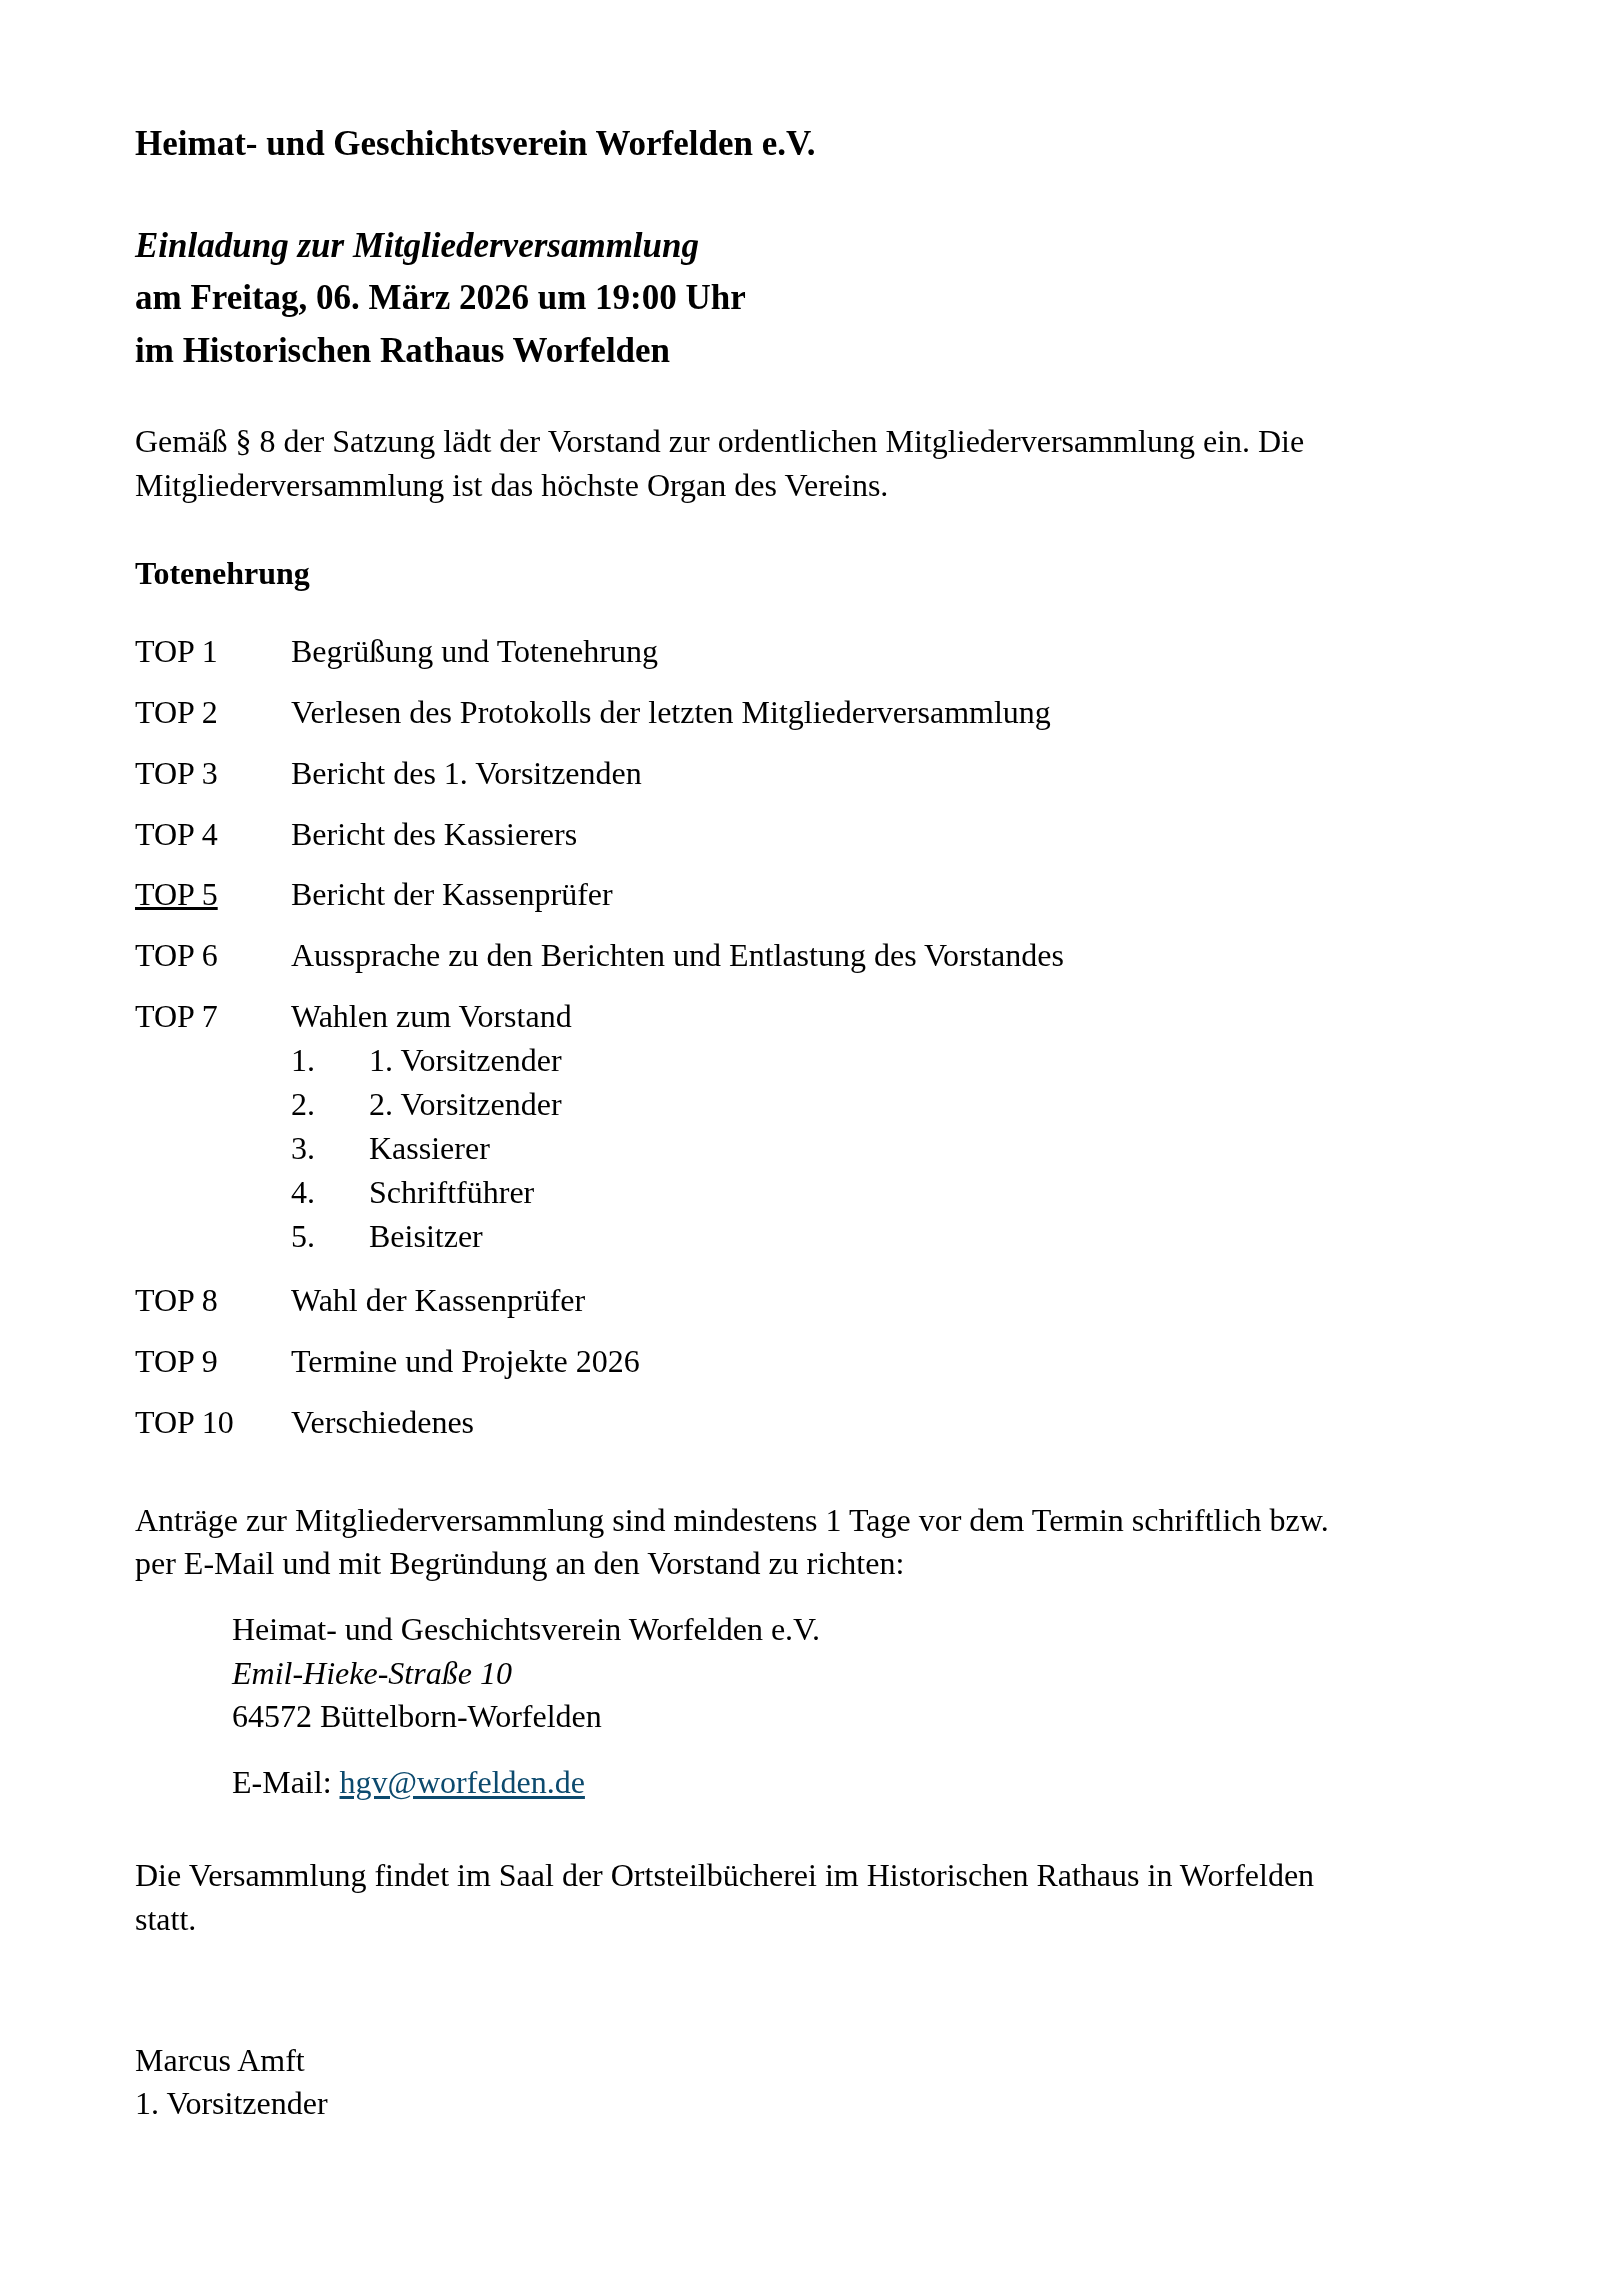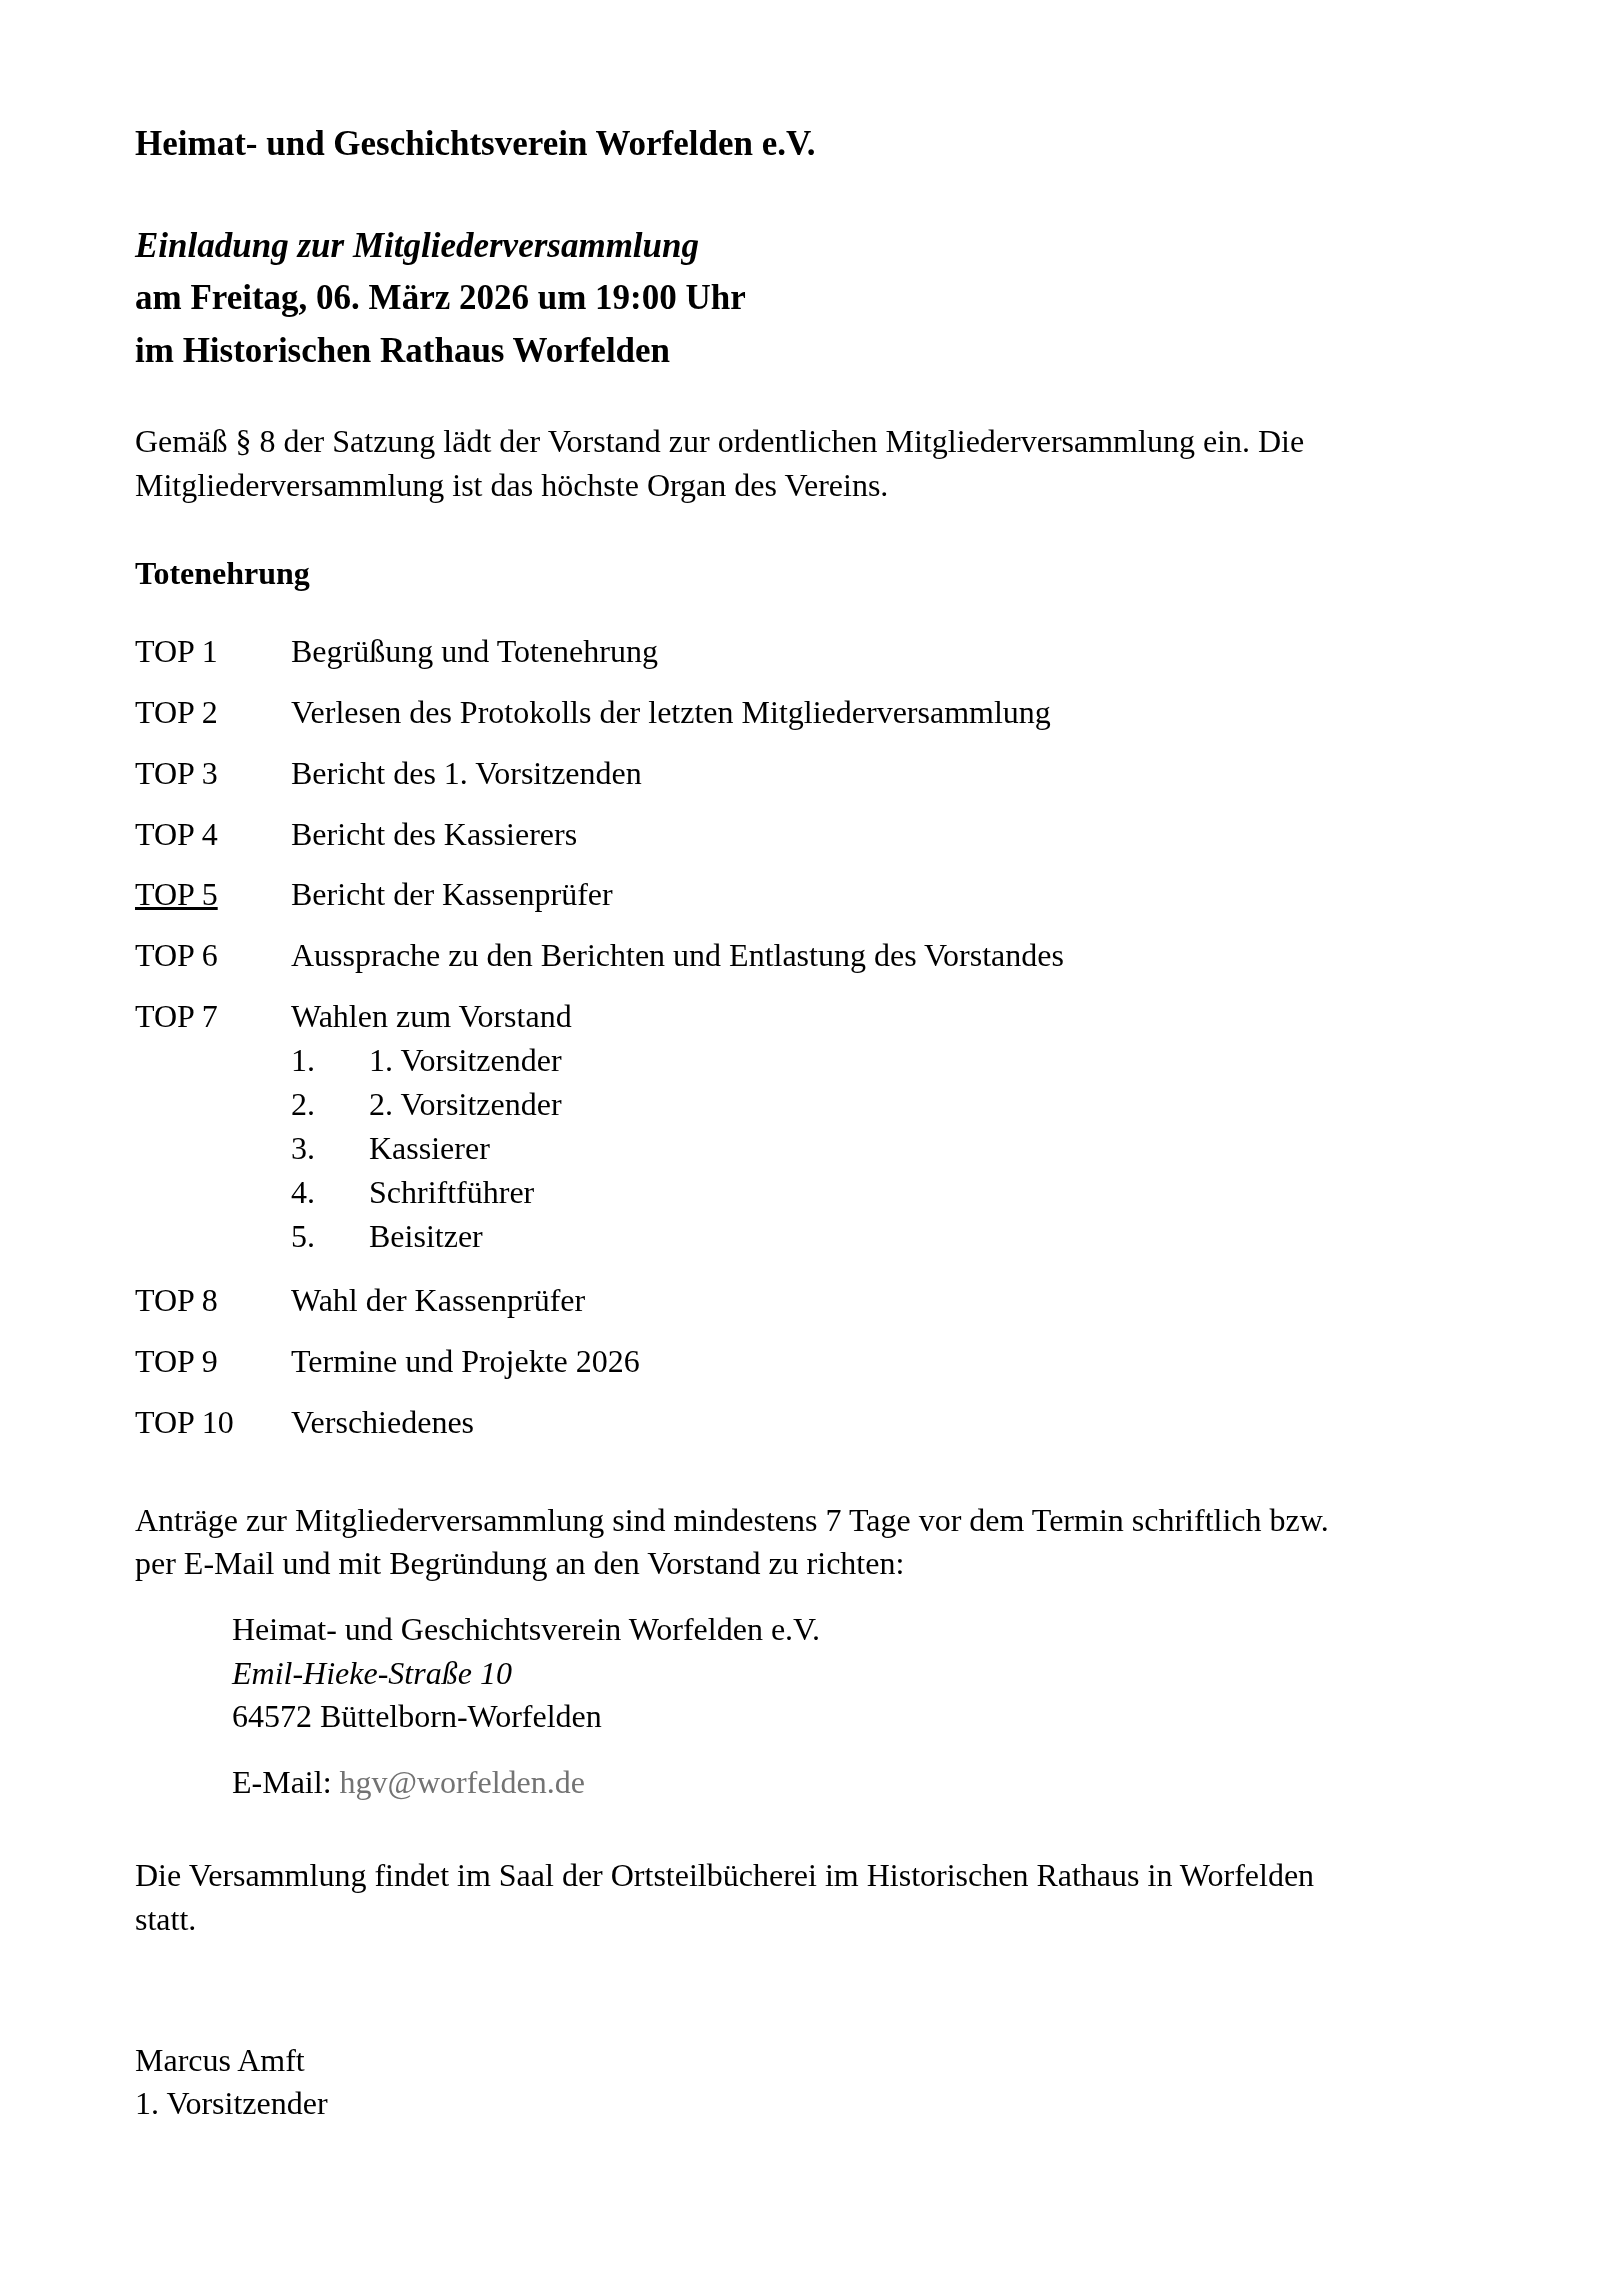--- a/index.html
+++ b/index.html
@@ -2,21 +2,21 @@
 <html><head>
 <meta charset="utf-8">
 <style>
   html, body { margin: 0; padding: 0; background: #ffffff; }
   body { width: 1621px; height: 2293px; position: relative; overflow: hidden;
          font-family: "Liberation Serif", "DejaVu Serif", serif; color: #000; }
   .ln { position: absolute; white-space: nowrap; font-size: 32px; line-height: 39px; }
   .b { font-weight: bold; }
   .h1 { font-size: 35px; line-height: 43px; }
   .h2 { font-size: 35px; line-height: 51px; }
-  a.link { color: #737373; text-underline-offset: 2.9px; }
+  a.link { color: #0c4a6e; text-decoration: underline; text-underline-offset: 2.9px; }
 </style>
 </head>
 <body>
 
 <div>
   <div class="ln b h1" style="left:135px; top:122px;">Heimat- und Geschichtsverein Worfelden e.V.</div>
 
   <div class="ln b h2" style="left:135px; top:220px;font-style:italic;">Einladung zur Mitgliederversammlung</div>
   <div class="ln b h2" style="left:135px; top:272px;">am Freitag, 06. März 2026 um 19:00 Uhr</div>
   <div class="ln b h2" style="left:135px; top:325px;">im Historischen Rathaus Worfelden</div>
@@ -84,21 +84,21 @@
       <div>
         <div class="ln" style="left: 291px; top: 1173px;">4.</div>
         <div class="ln" style="left: 369px; top: 1173px;">Schriftführer</div>
       </div>
       <div>
         <div class="ln" style="left: 291px; top: 1217px;">5.</div>
         <div class="ln" style="left: 369px; top: 1217px;">Beisitzer</div>
       </div>
     </div>
 
-  <div class="ln" style="left:135px; top:1501px;">Anträge zur Mitgliederversammlung sind mindestens 7 Tage vor dem Termin schriftlich bzw.</div>
+  <div class="ln" style="left:135px; top:1501px;">Anträge zur Mitgliederversammlung sind mindestens 1 Tage vor dem Termin schriftlich bzw.</div>
   <div class="ln" style="left:135px; top:1544px;">per E-Mail und mit Begründung an den Vorstand zu richten:</div>
 
   <div class="ln" style="left:232px; top:1610px;">Heimat- und Geschichtsverein Worfelden e.V.</div>
   <div class="ln" style="left:232px; top:1654px;font-style:italic;">Emil-Hieke-Straße 10</div>
   <div class="ln" style="left:232px; top:1697px;">64572 Büttelborn-Worfelden</div>
   <div class="ln" style="left:232px; top:1763px;"><span>E-Mail: </span><a class="link">hgv@worfelden.de</a></div>
 
   <div class="ln" style="left:135px; top:1856px;">Die Versammlung findet im Saal der Ortsteilbücherei im Historischen Rathaus in Worfelden</div>
   <div class="ln" style="left:135px; top:1900px;">statt.</div>
 

